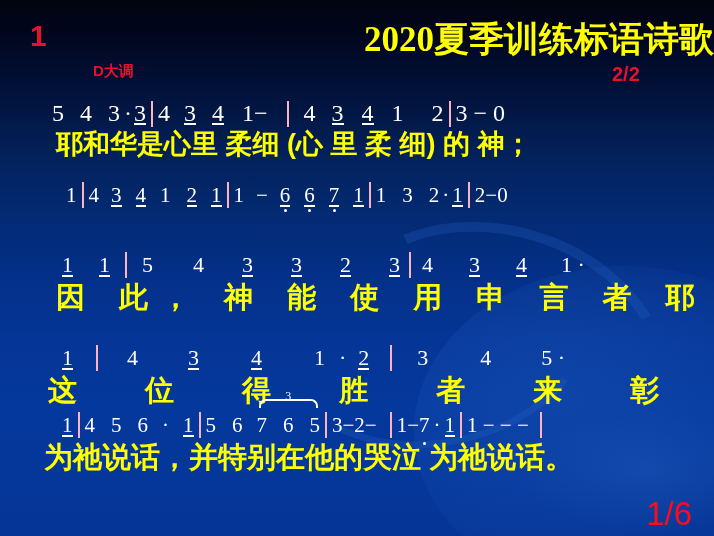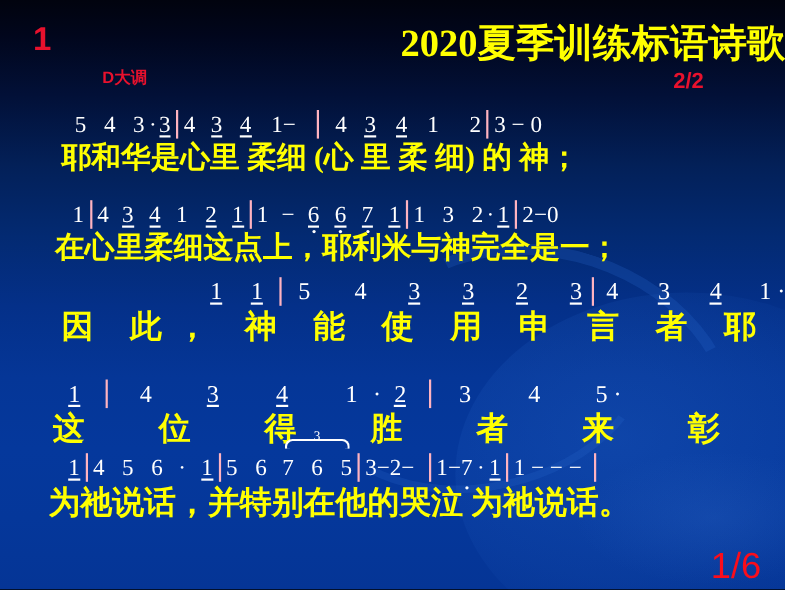--- a/index.html
+++ b/index.html
@@ -133,21 +133,21 @@
     line-height: 26px;
     white-space: nowrap;
     position: relative;
     font-family: "Liberation Serif", serif;
   }
   .lyrics {
     color: #ffff00;
     font-weight: bold;
     white-space: nowrap;
     position: relative;
-    font-family: Liberation Serif, serif;
+    font-family: Liberation Sans, sans-serif;
   }
   
   .row { position: absolute; left: 0; right: 0; }
 
   .n { display: inline-block; position: relative; }
   .n.u { border-bottom: 2px solid #ffffff; padding-bottom: 0px; line-height: 20px; }
   .dot-low::after {
     content: "";
     position: absolute;
     left: 50%;
@@ -205,34 +205,33 @@
 
   <div class="slide-number">1</div>
   <div class="title">2020夏季训练标语诗歌</div>
   <div class="key-label">D大调</div>
   <div class="meter-label">2/2</div>
   <div class="page-number">1/6</div>
 
   <div class="music">
 
     <div class="row" style="top:0px;">
-      <div class="notes" style="padding-left:68px; font-size:21px;">
+      <div class="notes" style="padding-left:52px; font-size:24px;">
         <span class="n">5</span><span class="sp" style="width:16px"></span><span class="n">4</span><span class="sp" style="width:16px"></span><span class="n">3</span><span class="sp" style="width:4px"></span><span class="n">·</span><span class="sp" style="width:2px"></span><span class="n u">3</span><span class="bar"></span><span class="n">4</span><span class="sp" style="width:14px"></span><span class="n u">3</span><span class="sp" style="width:16px"></span><span class="n u">4</span><span class="sp" style="width:18px"></span><span class="n">1−</span><span class="sp" style="width:14px"></span><span class="bar"></span><span class="sp" style="width:10px"></span><span class="n">4</span><span class="sp" style="width:16px"></span><span class="n u">3</span><span class="sp" style="width:18px"></span><span class="n u">4</span><span class="sp" style="width:18px"></span><span class="n">1</span><span class="sp" style="width:28px"></span><span class="n">2</span><span class="bar"></span><span class="n">3 − 0</span>
       </div>
       <div class="lyrics" style="padding-left:56px; font-size:27px; line-height:34px;">耶和华是心里 柔细  (心 里 柔 细) 的  神；</div>
     </div>
 
     <div class="row" style="top:82px;">
       <div class="notes" style="padding-left:66px; font-size:21px;">
         <span class="n">1</span><span class="bar"></span><span class="n">4</span><span class="sp" style="width:12px"></span><span class="n u">3</span><span class="sp" style="width:14px"></span><span class="n u">4</span><span class="sp" style="width:14px"></span><span class="n">1</span><span class="sp" style="width:16px"></span><span class="n u">2</span><span class="sp" style="width:14px"></span><span class="n u">1</span><span class="bar"></span><span class="n">1</span><span class="sp" style="width:12px"></span><span class="n">−</span><span class="sp" style="width:12px"></span><span class="n u dot-low">6</span><span class="sp" style="width:14px"></span><span class="n u dot-low">6</span><span class="sp" style="width:14px"></span><span class="n u dot-low">7</span><span class="sp" style="width:14px"></span><span class="n u">1</span><span class="bar"></span><span class="n">1</span><span class="sp" style="width:16px"></span><span class="n">3</span><span class="sp" style="width:16px"></span><span class="n">2</span><span class="sp" style="width:3px"></span><span class="n">·</span><span class="sp" style="width:3px"></span><span class="n u">1</span><span class="bar"></span><span class="n">2−0</span>
       </div>
-      <div class="lyrics" style="padding-left:50px; font-size:27px; line-height:34px;">在心里柔细这点上，耶利米与神完全是一；</div>
-    </div>
-
-    <div class="row" style="top:152px;text-align:right;">
+    </div>
+
+    <div class="row" style="top:152px;">
       <div class="notes" style="padding-left:62px; font-size:22px;">
         <span class="n u">1</span><span class="sp" style="width:26px"></span><span class="n u">1</span><span class="sp" style="width:10px"></span><span class="bar"></span><span class="sp" style="width:10px"></span><span class="n">5</span><span class="sp" style="width:40px"></span><span class="n">4</span><span class="sp" style="width:38px"></span><span class="n u">3</span><span class="sp" style="width:38px"></span><span class="n u">3</span><span class="sp" style="width:38px"></span><span class="n u">2</span><span class="sp" style="width:38px"></span><span class="n u">3</span><span class="sp" style="width:4px"></span><span class="bar"></span><span class="sp" style="width:6px"></span><span class="n">4</span><span class="sp" style="width:36px"></span><span class="n u">3</span><span class="sp" style="width:36px"></span><span class="n u">4</span><span class="sp" style="width:34px"></span><span class="n">1 ·</span>
       </div>
       <div class="lyrics" style="padding-left:56px; font-size:29px; line-height:38px; letter-spacing:13px;">因  此， 神  能  使  用  申  言  者  耶  利  米</div>
     </div>
 
     <div class="row" style="top:232px;">
       <div class="notes" style="padding-left:62px; font-size:22px;margin-top:13px;">
         <span class="n u">1</span><span class="sp" style="width:18px"></span><span class="bar"></span><span class="sp" style="width:24px"></span><span class="n">4</span><span class="sp" style="width:50px"></span><span class="n u">3</span><span class="sp" style="width:52px"></span><span class="n u">4</span><span class="sp" style="width:52px"></span><span class="n">1</span><span class="sp" style="width:14px"></span><span class="n">·</span><span class="sp" style="width:12px"></span><span class="n u">2</span><span class="sp" style="width:16px"></span><span class="bar"></span><span class="sp" style="width:20px"></span><span class="n">3</span><span class="sp" style="width:52px"></span><span class="n">4</span><span class="sp" style="width:50px"></span><span class="n">5 ·</span>
       </div>

